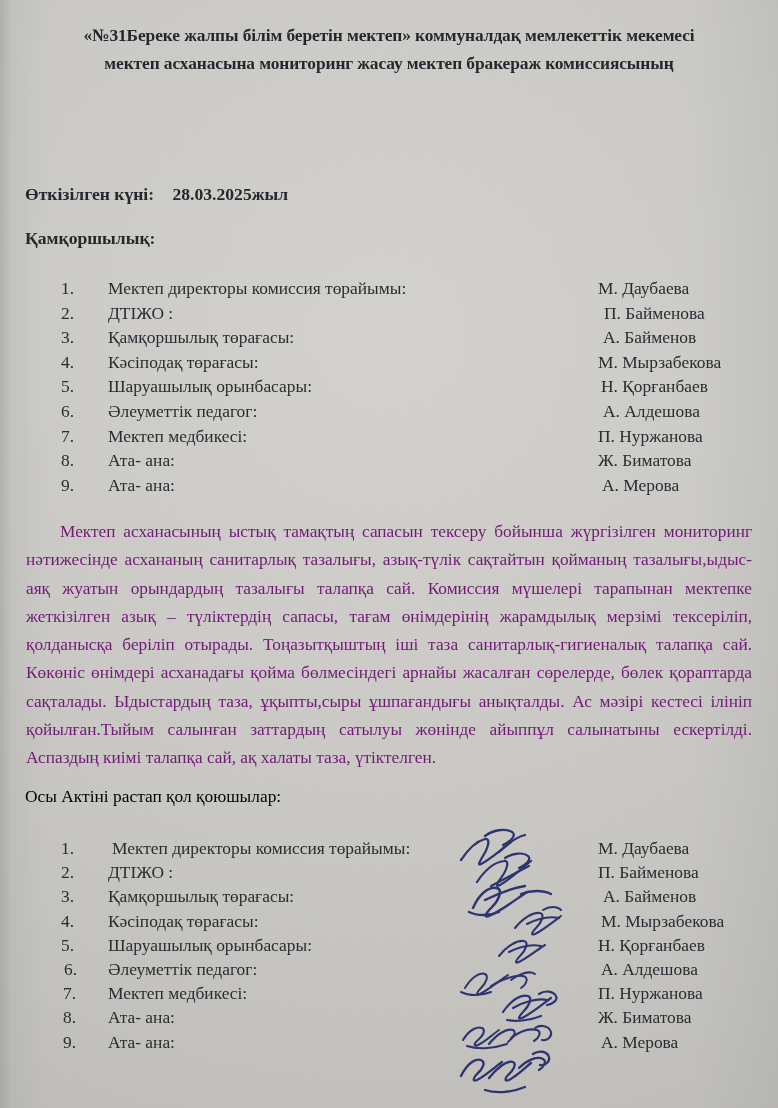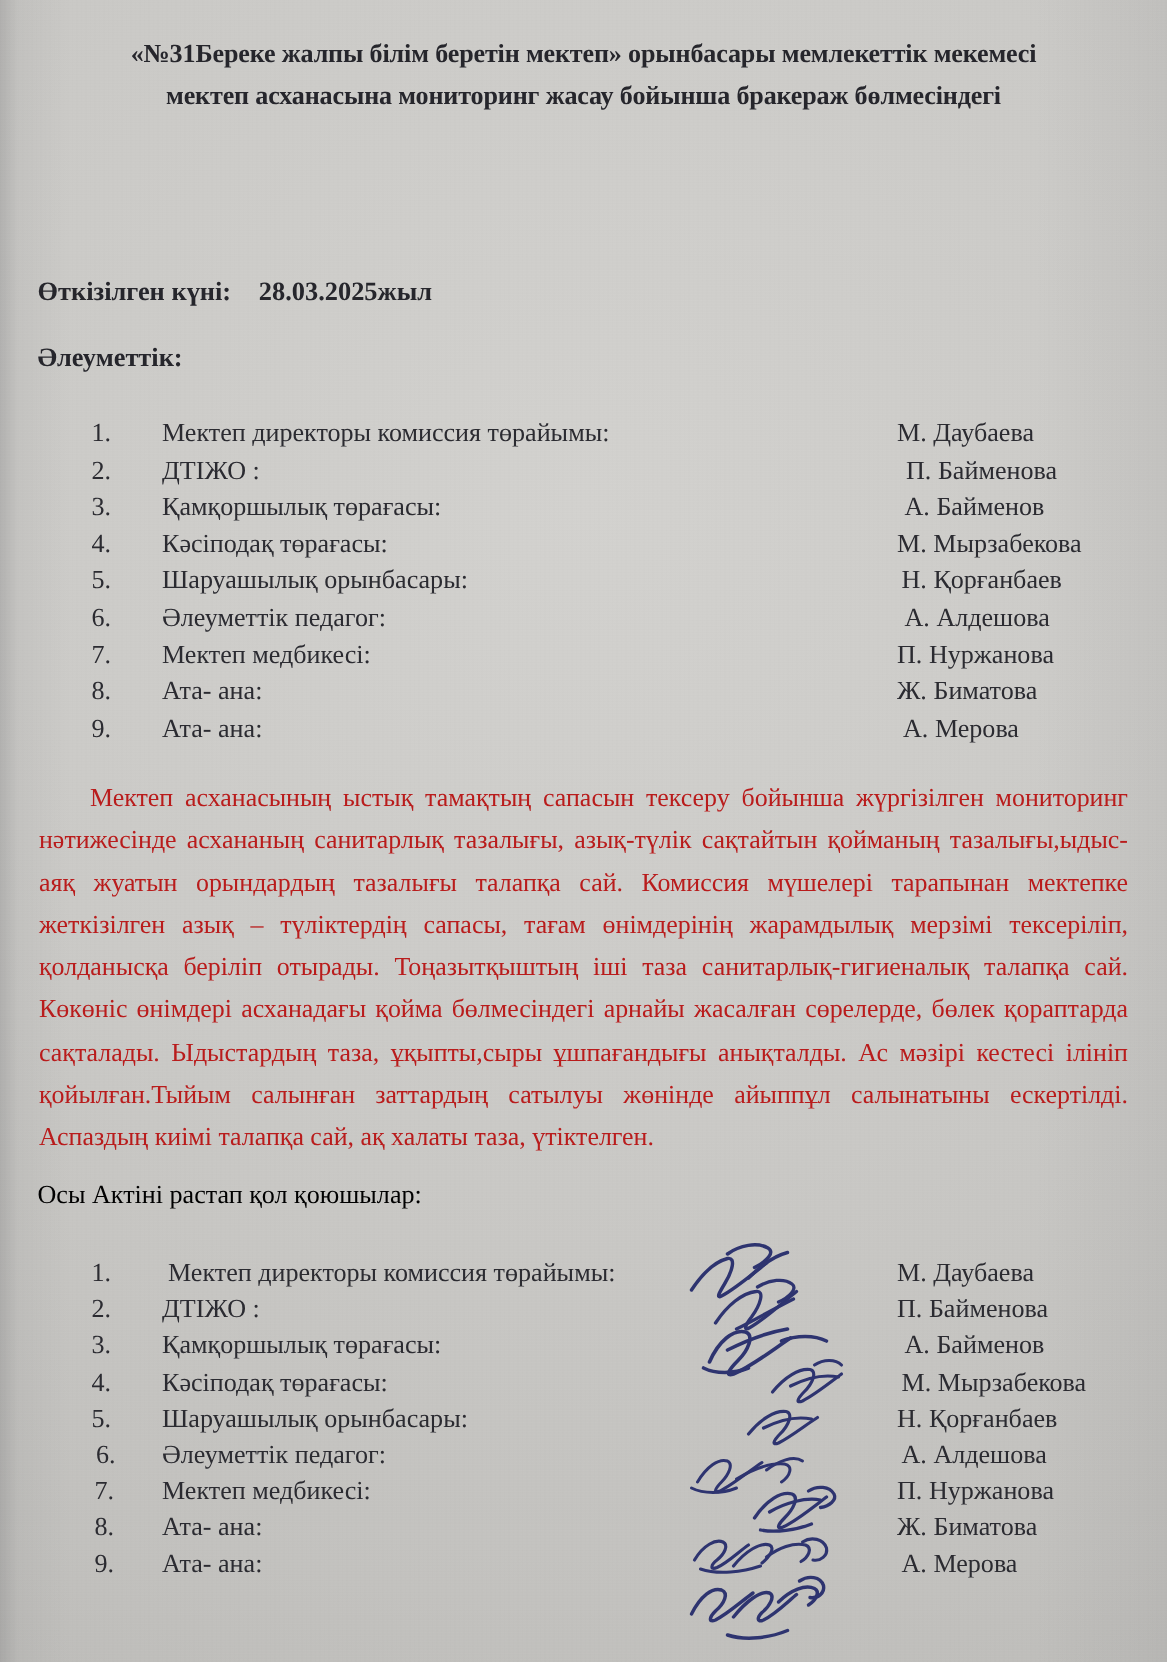--- a/index.html
+++ b/index.html
@@ -136,21 +136,21 @@
   
   .body-text {
     position: absolute;
     left: 26px;
     top: 518px;
     width: 726px;
     font-size: 17.3px;
     line-height: 28.3px;
     text-align: justify;
     text-indent: 34px;
-    color: #b91c1c;
+    color: #701a75;
     hyphens: none;
   }
 
   .sig-intro {
     position: absolute;
     left: 25px;
     top: 786px;
     font-size: 17.4px;
     color: #000000;
     white-space: nowrap;
@@ -169,30 +169,30 @@
 </style>
 </head>
 <body>
 
 <div id="page"></div>
 <div id="grain"></div>
 
 <div id="content">
 
   <div class="doc-title">
-    <span class="tl">«№31Береке жалпы білім беретін мектеп» орынбасары мемлекеттік мекемесі</span>
-    <span class="tl">мектеп асханасына мониторинг жасау бойынша бракераж бөлмесіндегі</span>
+    <span class="tl">«№31Береке жалпы білім беретін мектеп» коммуналдақ мемлекеттік мекемесі</span>
+    <span class="tl">мектеп асханасына мониторинг жасау мектеп бракераж комиссиясының</span>
   </div>
 
   <div class="field field-date">
     <span>Өткізілген күні:</span>
     <span class="val">28.03.2025жыл</span>
   </div>
 
-  <div class="field field-attend">Әлеуметтік:</div>
+  <div class="field field-attend">Қамқоршылық:</div>
 
   <div class="roster roster-top">
     <div class="roster-row">
       <span class="r-num">1.</span>
       <span class="r-role">Мектеп директоры комиссия төрайымы:</span>
       <span class="r-name">М. Даубаева</span>
     </div>
     <div class="roster-row">
       <span class="r-num">2.</span>
       <span class="r-role">ДТІЖО :</span>

